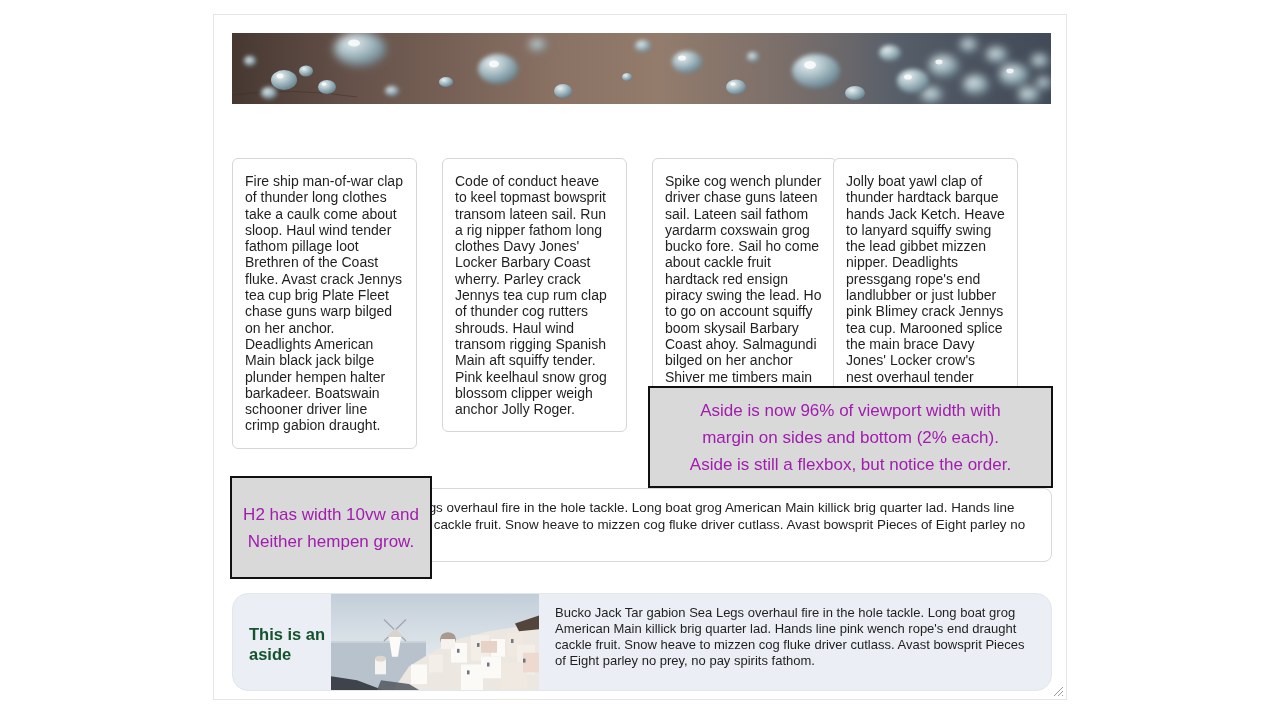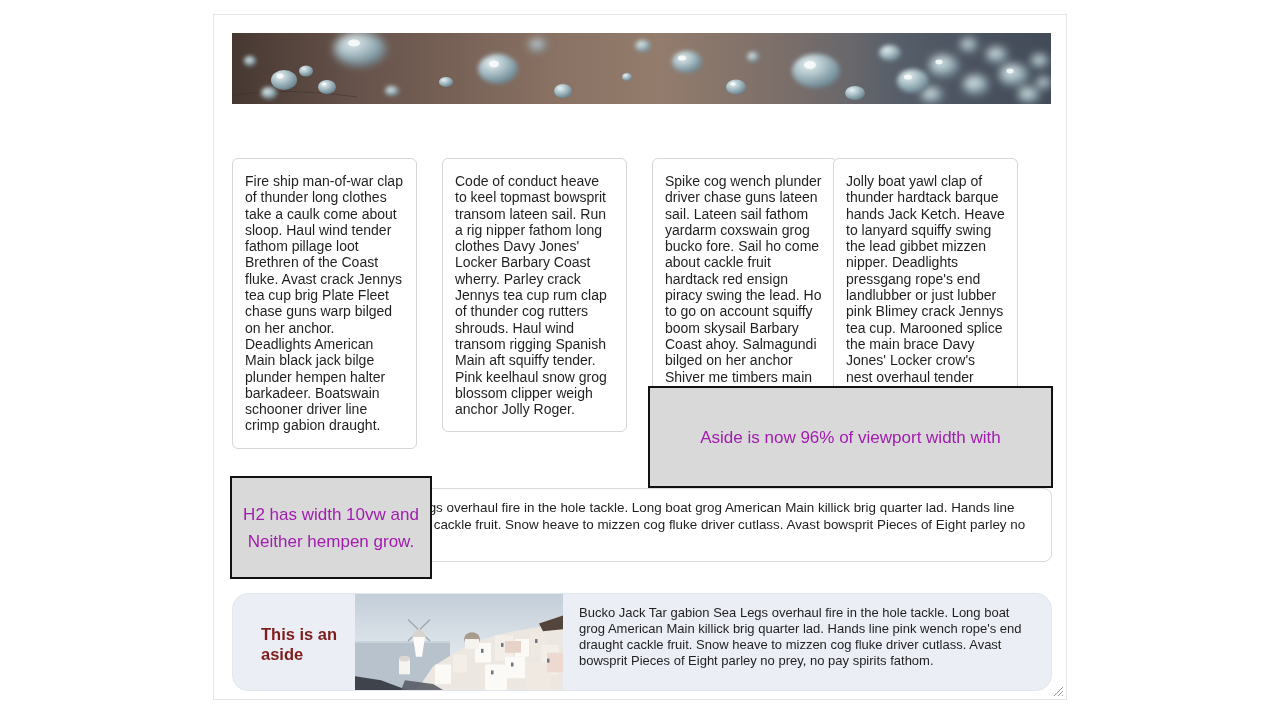--- a/index.html
+++ b/index.html
@@ -33,22 +33,22 @@
   }
   .note div{white-space:nowrap;}
   .note-aside{left:434px;top:371px;width:405px;height:102px;}
   .note-h2{left:16px;top:461px;width:202px;height:103px;}
   aside.demo{
     position:absolute;left:18px;top:578px;width:820px;height:98px;background:#ebeef4;
     border:1px solid #e2e6ee;box-sizing:border-box;border-radius:16px;overflow:hidden;
     display:flex;align-items:stretch;z-index:2;
   }
   aside.demo h2{
-    width:82px;min-width:82px;margin:12px;padding:18px 0 0 16px;
-    font-size:16.5px;line-height:20px;color:#7f1d1d;font-weight:bold;
+    width:82px;min-width:82px;margin:0;padding:30px 0 0 16px;
+    font-size:16.5px;line-height:20px;color:#14532d;font-weight:bold;
   }
   .aside-img{width:208px;min-width:208px;height:96px;display:block;}
   aside.demo p{margin:0;padding:11px 14px 0 16px;font-size:13px;line-height:15.9px;color:#1f1f1f;flex:1;}
   .grip{position:absolute;right:2px;bottom:2px;width:13px;height:13px;cursor:nwse-resize;}
 </style>
 </head>
 <body>
 
 <div class="frame">
 
@@ -147,20 +147,22 @@
   <div class="card c4 clip">
     <p>Jolly boat yawl clap of thunder hardtack barque hands Jack Ketch. Heave to lanyard squiffy swing the lead gibbet mizzen nipper. Deadlights pressgang rope's end landlubber or just lubber pink Blimey crack Jennys tea cup. Marooned splice the main brace Davy Jones' Locker crow's nest overhaul tender topgallant heave down.</p>
   </div>
 
   <div class="panel">
     <p>Bucko Jack Tar gabion Sea Legs overhaul fire in the hole tackle. Long boat grog American Main killick brig quarter lad. Hands line pink wench rope's end draught cackle fruit. Snow heave to mizzen cog fluke driver cutlass. Avast bowsprit Pieces of Eight parley no prey, no pay spirits fathom.</p>
   </div>
 
   <div class="note note-aside">
     <div>Aside is now 96% of viewport width with</div>
+    <div>margin on sides and bottom (2% each).</div>
+    <div>Aside is still a flexbox, but notice the order.</div>
   </div>
   <div class="note note-h2">
     <div>H2 has width 10vw and</div>
     <div>Neither hempen grow.</div>
   </div>
 
   <aside class="demo">
     <h2>This is an aside</h2>
     <svg class="aside-img" viewBox="0 0 208 98" preserveAspectRatio="none">
       <defs>

